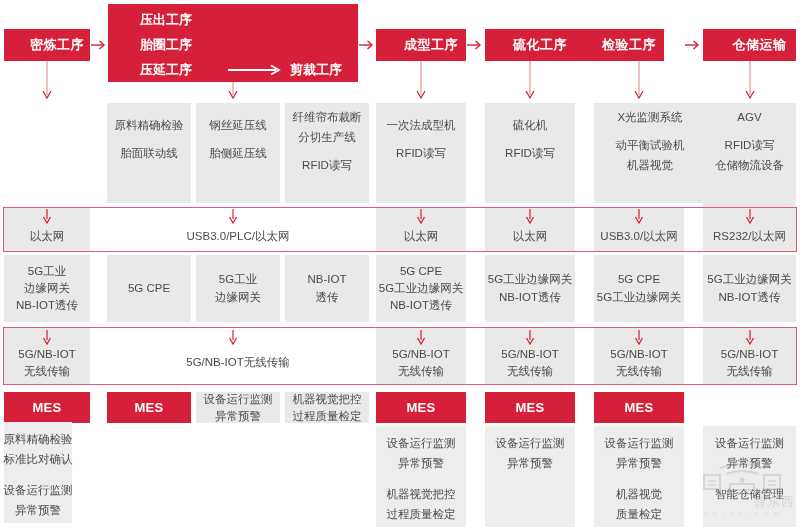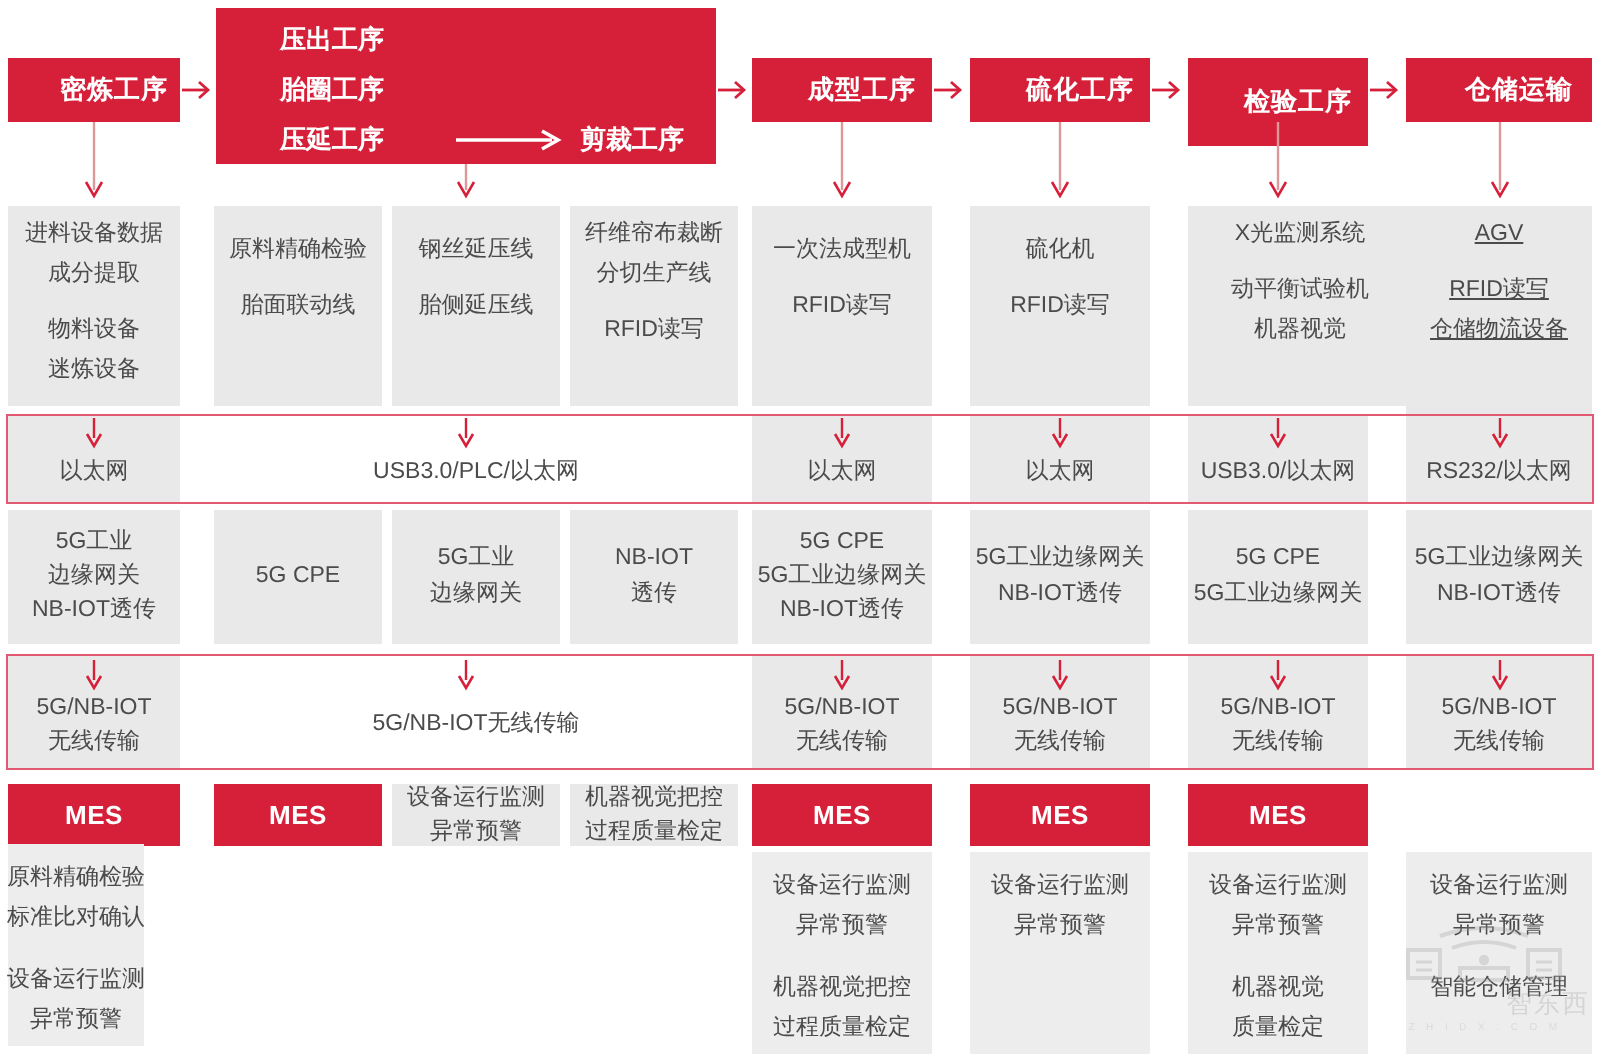--- a/index.html
+++ b/index.html
@@ -180,21 +180,21 @@
   <div class="abs hdr" style="left:485px; top:29px; width:90px; height:32px;">
     <span>硫化工序</span>
   </div>
   <div class="harrow" style="left:575px; top:37px; width:18px; height:16px;">
     <svg width="18" height="14" viewBox="0 0 18 14">
         <path d="M1 7 H13" stroke="#d6203a" stroke-width="1.4" fill="none"></path>
         <path d="M9.5 3 L14 7 L9.5 11" stroke="#d6203a" stroke-width="1.4" fill="none"></path>
       </svg>
   </div>
 
-  <div class="abs hdr" style="left:594px; top:29px; width:90px; height:44px;">
+  <div class="abs hdr" style="left:574px; top:29px; width:90px; height:32px;">
     <span>检验工序</span>
   </div>
   <div class="harrow" style="left:684px; top:37px; width:18px; height:16px;">
     <svg width="18" height="14" viewBox="0 0 18 14">
         <path d="M1 7 H13" stroke="#d6203a" stroke-width="1.4" fill="none"></path>
         <path d="M9.5 3 L14 7 L9.5 11" stroke="#d6203a" stroke-width="1.4" fill="none"></path>
       </svg>
   </div>
 
   <div class="abs hdr" style="left:703px; top:29px; width:93px; height:32px;">
@@ -231,27 +231,20 @@
         <path d="M3 30 L7 37 L11 30" stroke="#d6203a" stroke-width="1.3" fill="none"></path>
       </svg>
   </div>
   <div class="varrow" style="left:743px; top:61px;">
     <svg width="14" height="42" viewBox="0 0 14 42">
         <path d="M7 0 V34" stroke="#d99" stroke-width="1.2" fill="none"></path>
         <path d="M3 30 L7 37 L11 30" stroke="#d6203a" stroke-width="1.3" fill="none"></path>
       </svg>
   </div>
 
-  <div class="abs gcell" style="left:4px; top:103px; width:86px; height:100px;">
-    <span class="ln">进料设备数据</span>
-    <span class="ln">成分提取</span>
-    <span class="gap"></span>
-    <span class="ln">物料设备</span>
-    <span class="ln">迷炼设备</span>
-  </div>
 
   <div class="abs gcell" style="left:107px; top:103px; width:84px; height:100px;">
     <span class="gap"></span>
     <span class="ln">原料精确检验</span>
     <span class="gap"></span>
     <span class="ln">胎面联动线</span>
   </div>
 
   <div class="abs gcell" style="left:196px; top:103px; width:84px; height:100px;">
     <span class="gap"></span>
@@ -281,21 +274,21 @@
     <span class="ln">RFID读写</span>
   </div>
 
   <div class="abs gcell" style="left:594px; top:103px; width:112px; height:100px;">
     <span class="ln">X光监测系统</span>
     <span class="gap"></span>
     <span class="ln">动平衡试验机</span>
     <span class="ln">机器视觉</span>
   </div>
 
-  <div class="abs gcell" style="left:703px; top:103px; width:93px; height:124px;text-decoration:underline;">
+  <div class="abs gcell" style="left:703px; top:103px; width:93px; height:124px;">
     <span class="ln">AGV</span>
     <span class="gap"></span>
     <span class="ln">RFID读写</span>
     <span class="ln">仓储物流设备</span>
   </div>
 
   <div class="abs" style="left:4px; top:208px; width:86px; height:43px; background:#e9e9e9;"></div>
   <div class="abs" style="left:376px; top:208px; width:90px; height:43px; background:#e9e9e9;"></div>
   <div class="abs" style="left:485px; top:208px; width:90px; height:43px; background:#e9e9e9;"></div>
   <div class="abs" style="left:594px; top:208px; width:90px; height:43px; background:#e9e9e9;"></div>

